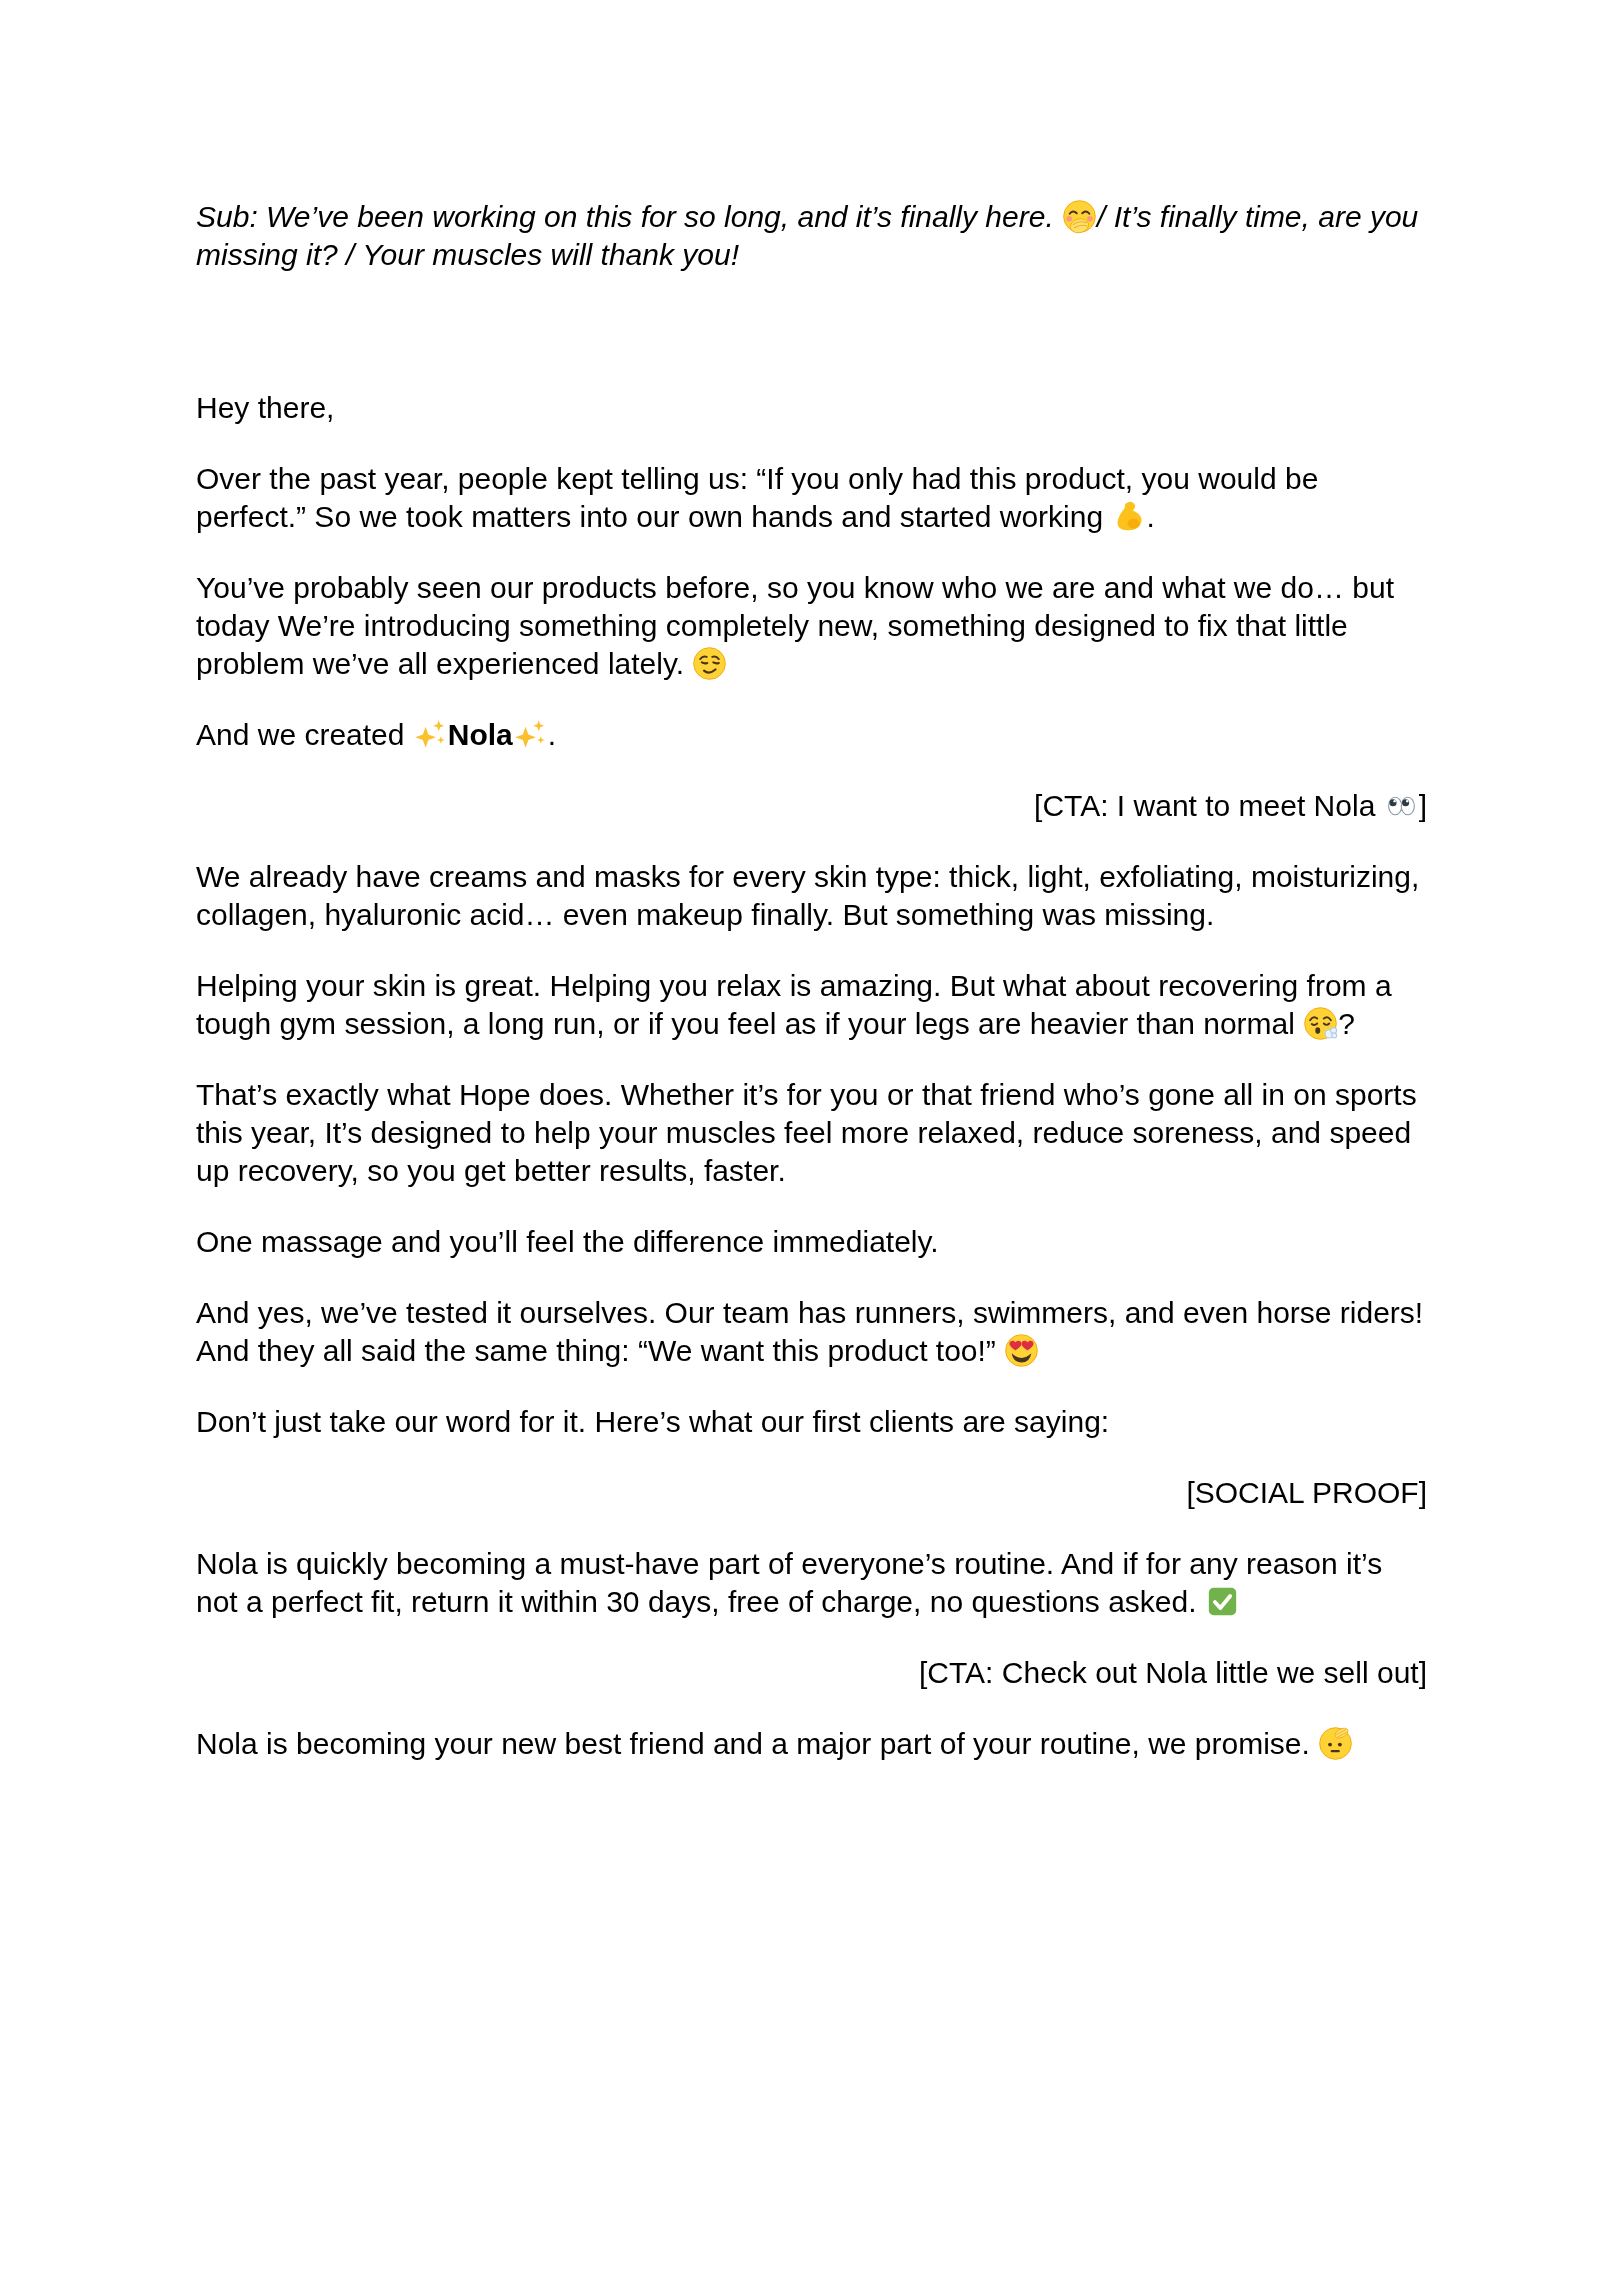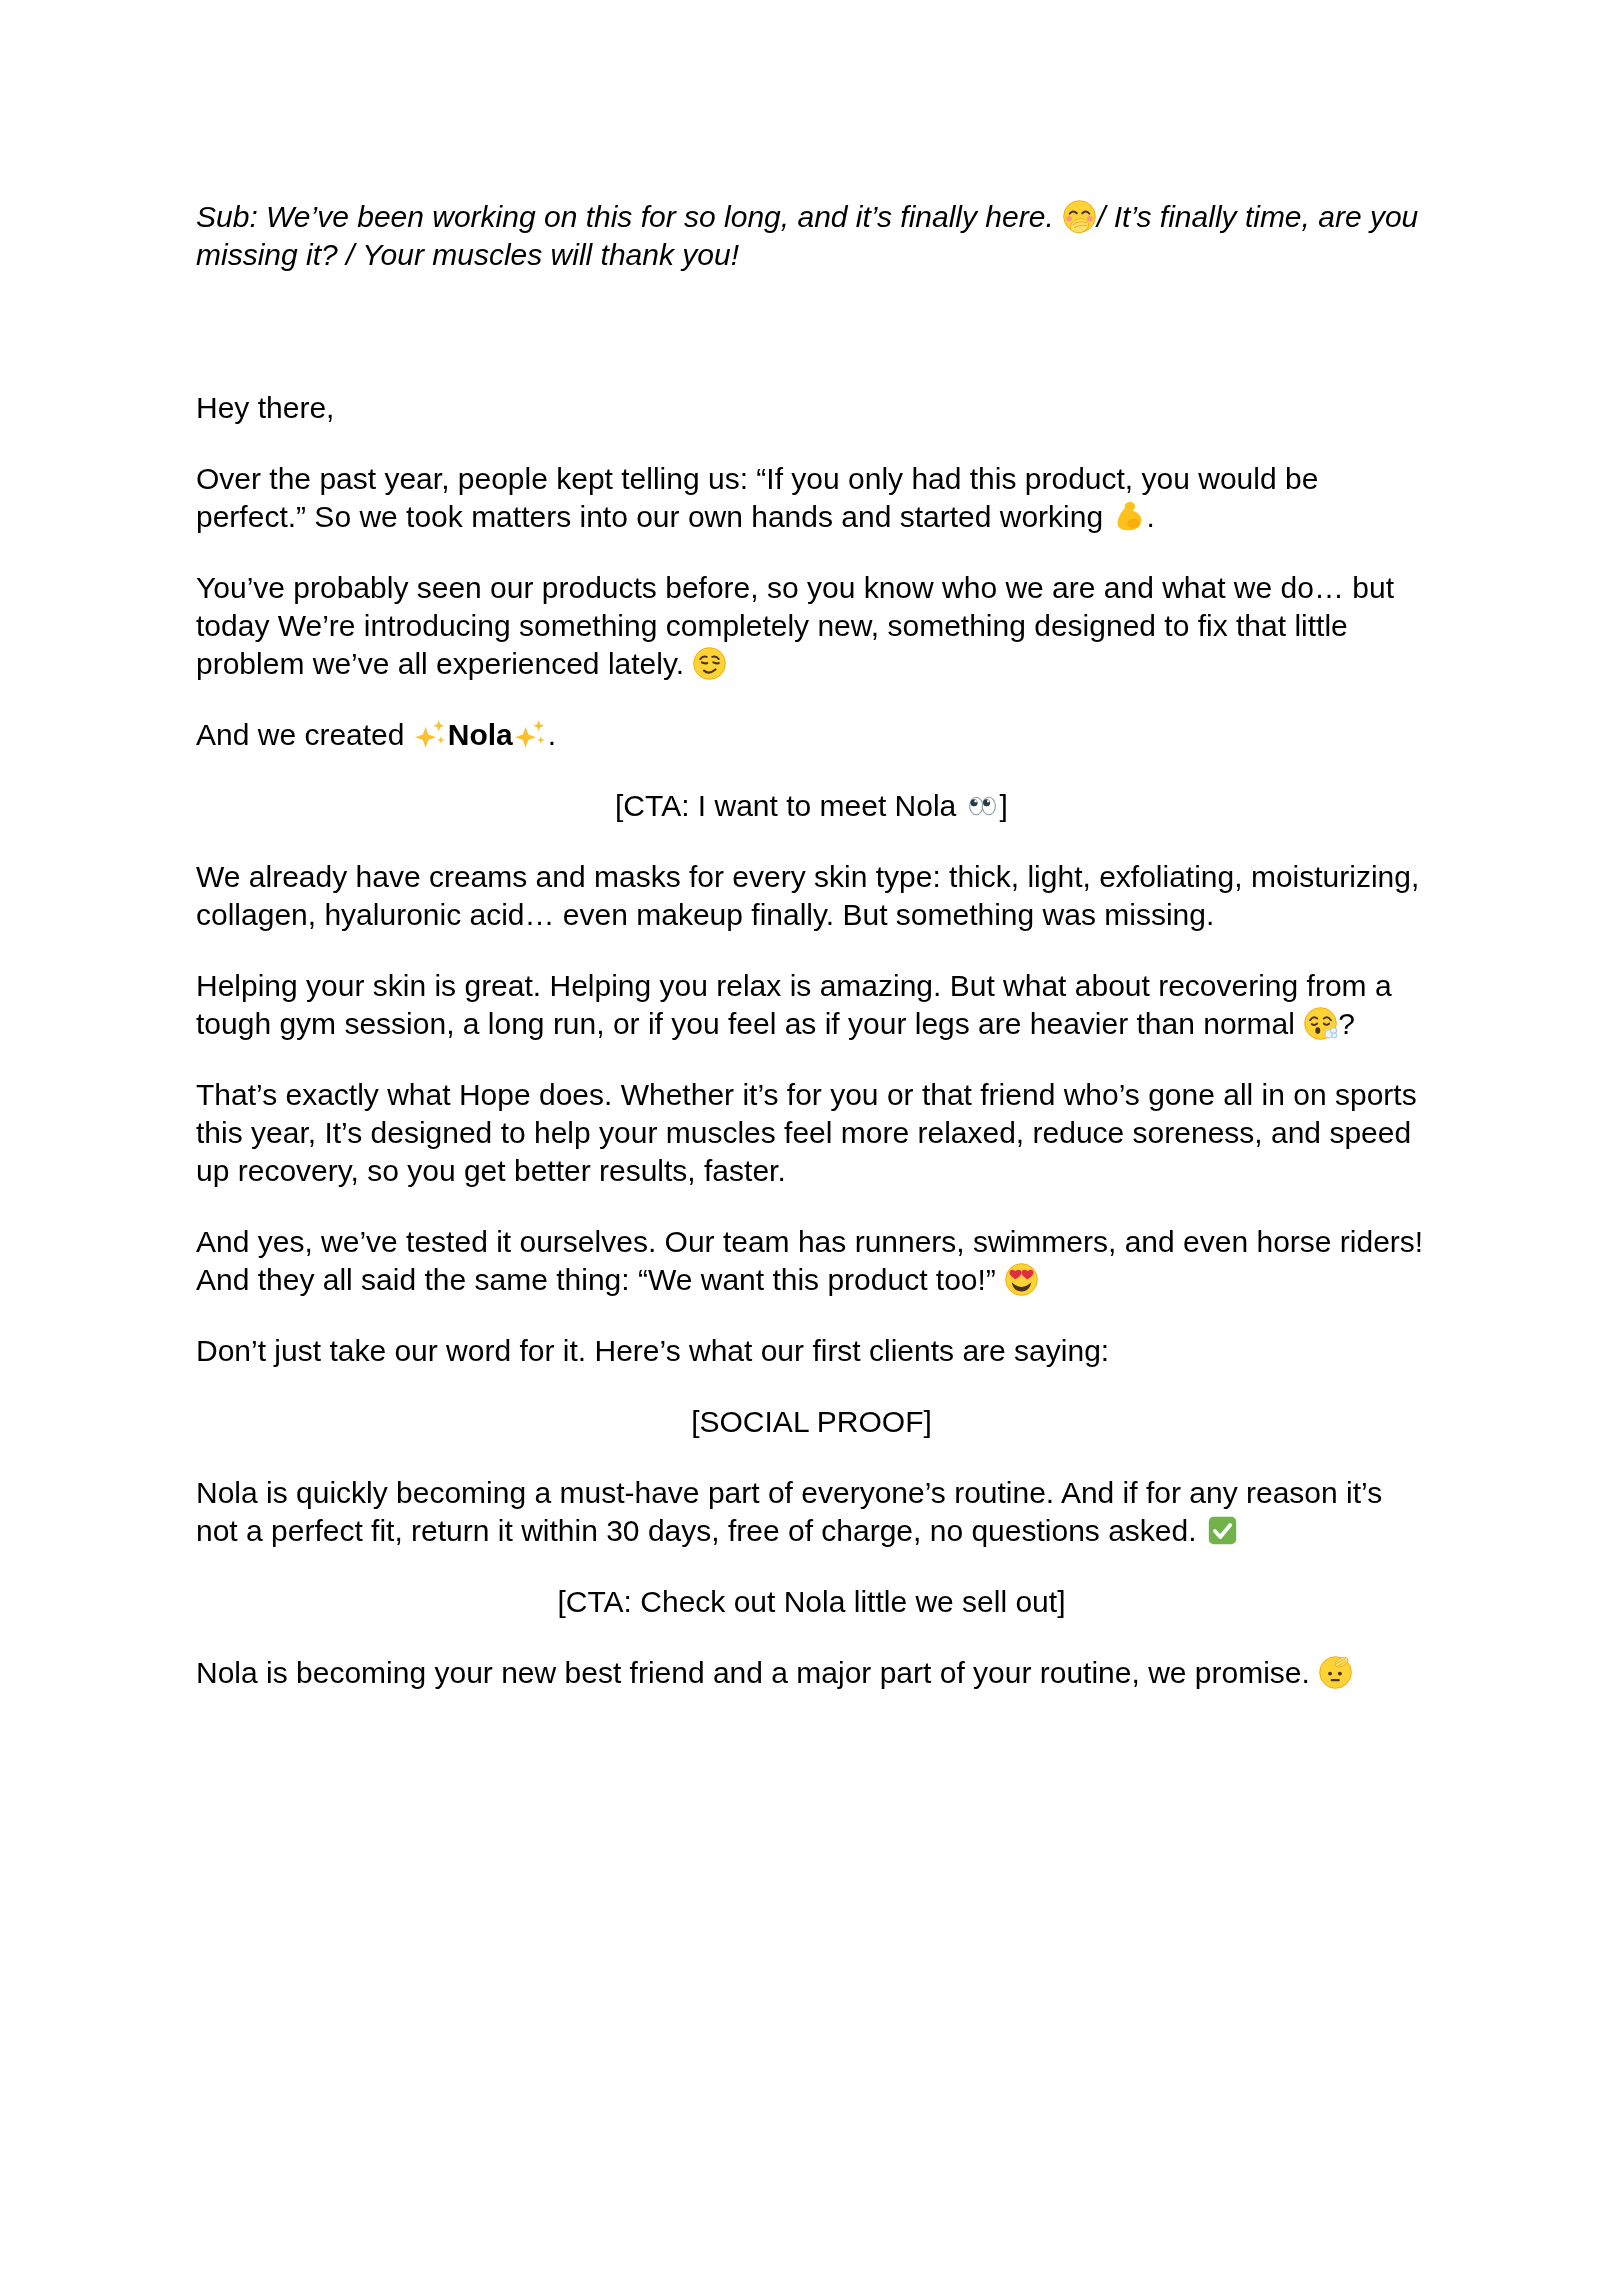--- a/index.html
+++ b/index.html
@@ -9,21 +9,21 @@
     overflow:hidden;
   }
   .doc{
     box-sizing:border-box;
     width:1623px;height:2295px;
     padding:198px 196px 12px 196px;
     font-size:30px;line-height:38px;
   }
   p{margin:0 0 33px 0}
   p.subject{font-style:italic;margin-bottom:115px}
-  p.cta{text-align:center}
+  p.cta{text-align:right}
   b{font-weight:bold}
   .emoji{width:35px;height:35px;display:inline-block;vertical-align:-7.2px}
 </style>
 </head>
 <body>
 
 <div class="doc">
   <main>
       <p class="subject">Sub: We’ve been working on this for so long, and it’s finally here. <svg class="emoji" viewBox="0 0 64 64">
           <circle cx="32" cy="32" r="29" fill="#FFD335" stroke="#EBA200" stroke-width="1.5"></circle>
@@ -78,20 +78,21 @@
           <path d="M16 33 q5 4 10 -1" stroke="#4A3222" stroke-width="3.4" fill="none" stroke-linecap="round"></path>
           <path d="M38 32 q5 5 10 0" stroke="#4A3222" stroke-width="3.4" fill="none" stroke-linecap="round"></path>
           <ellipse cx="27" cy="45" rx="4.5" ry="6" fill="#4A3222"></ellipse>
           <g fill="#E9F4FE" stroke="#AFCBE8" stroke-width="2">
             <circle cx="48" cy="51" r="7.5"></circle>
             <circle cx="56" cy="45" r="5.5"></circle>
             <circle cx="57" cy="54" r="4.5"></circle>
           </g>
         </svg>?</p>
       <p class="body">That’s exactly what Hope does. Whether it’s for you or that friend who’s gone all in on sports this year, It’s designed to help your muscles feel more relaxed, reduce soreness, and speed up recovery, so you get better results, faster.</p>
+      <p class="body">One massage and you’ll feel the difference immediately.</p>
       <p class="body">And yes, we’ve tested it ourselves. Our team has runners, swimmers, and even horse riders! And they all said the same thing: “We want this product too!” <svg class="emoji" viewBox="0 0 64 64">
           <circle cx="32" cy="32" r="29" fill="#FFD335" stroke="#EBA200" stroke-width="1.5"></circle>
           <path d="M14 37 q18 17 36 0 q-3 17 -18 17 q-15 0 -18 -17 z" fill="#4A3222"></path>
           <path d="M21 17 c-3.5 -5 -11 -3.5 -11 2.5 c0 5.5 11 12 11 12 s11 -6.5 11 -12 c0 -6 -7.5 -7.5 -11 -2.5 z" fill="#DD2E44"></path>
           <path d="M43 17 c-3.5 -5 -11 -3.5 -11 2.5 c0 5.5 11 12 11 12 s11 -6.5 11 -12 c0 -6 -7.5 -7.5 -11 -2.5 z" fill="#DD2E44"></path>
         </svg></p>
       <p class="body">Don’t just take our word for it. Here’s what our first clients are saying:</p>
       <p class="cta">[SOCIAL PROOF]</p>
       <p class="body">Nola is quickly becoming a must-have part of everyone’s routine. And if for any reason it’s not a perfect fit, return it within 30 days, free of charge, no questions asked. <svg class="emoji" viewBox="0 0 64 64">
           <rect x="7" y="7" width="50" height="50" rx="9" fill="#71B34A"></rect>

